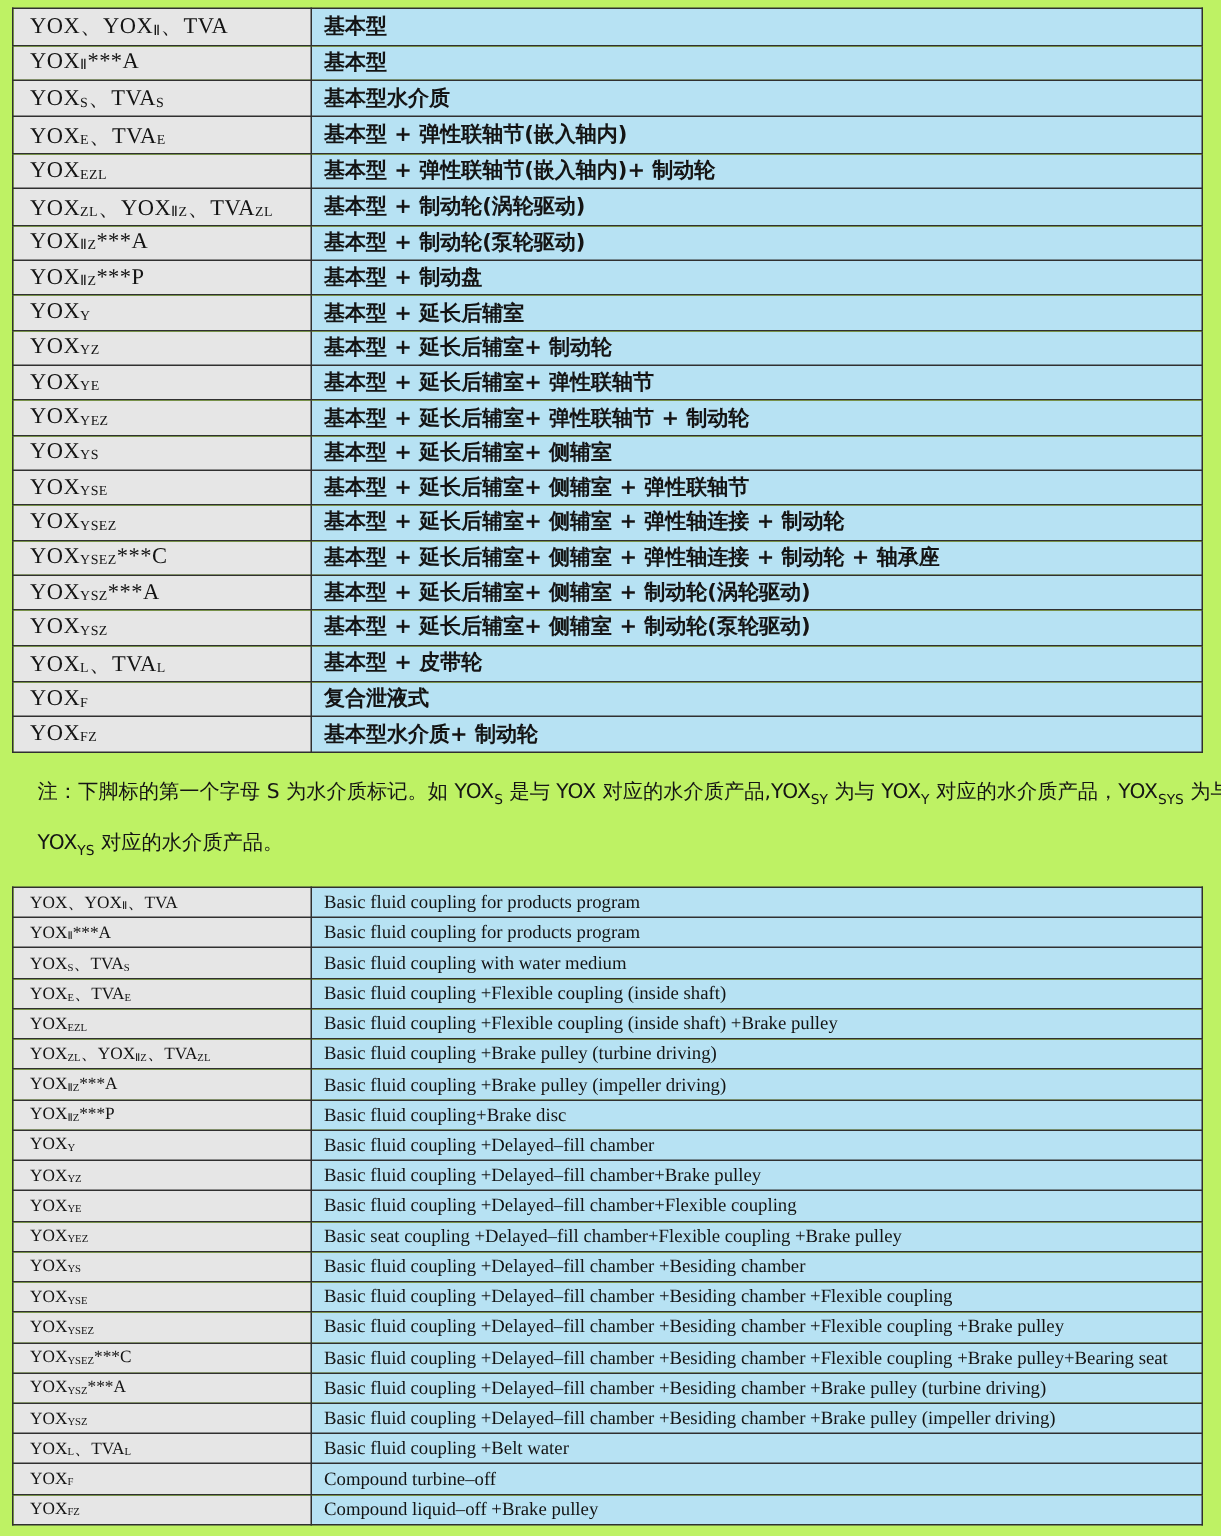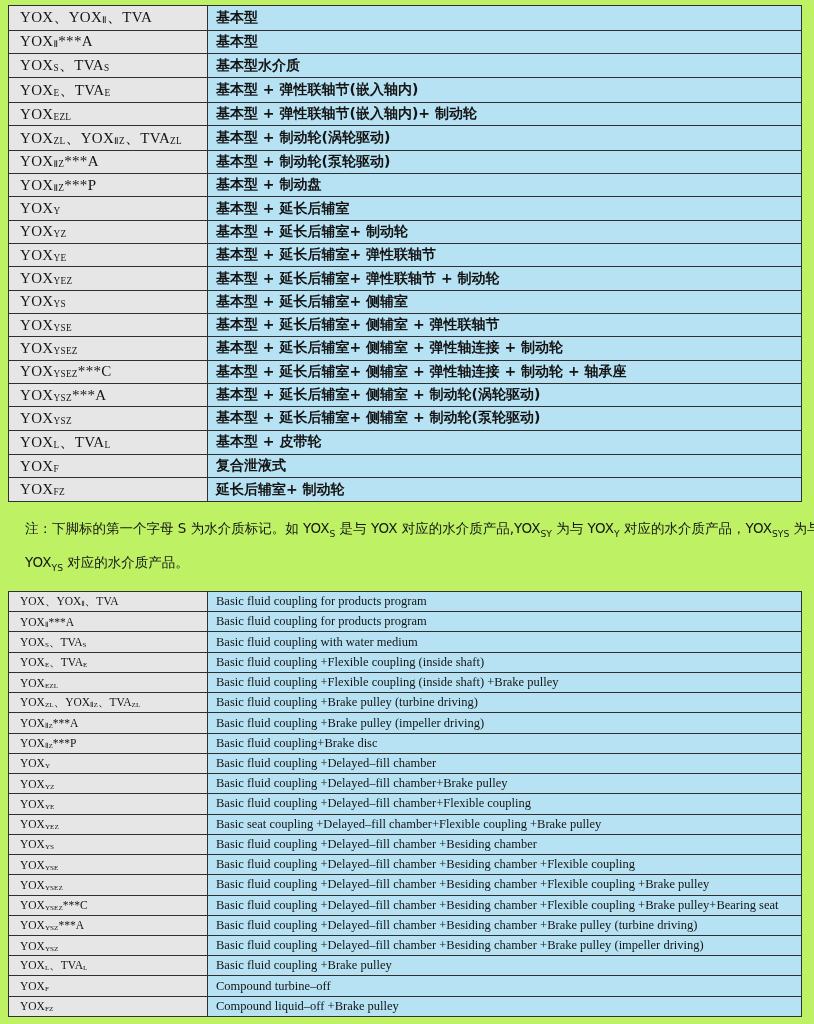--- a/index.html
+++ b/index.html
@@ -167,21 +167,21 @@
         <tr>
           <td class="model">YOX<sub>L</sub>、TVA<sub>L</sub></td>
           <td class="desc">基本型 + 皮带轮</td>
         </tr>
         <tr>
           <td class="model">YOX<sub>F</sub></td>
           <td class="desc">复合泄液式</td>
         </tr>
         <tr>
           <td class="model">YOX<sub>FZ</sub></td>
-          <td class="desc">延长后辅室+ 制动轮</td>
+          <td class="desc">基本型水介质+ 制动轮</td>
         </tr>
       </tbody>
   </table>
 
   <p class="note">注：下脚标的第一个字母 S 为水介质标记。如 YOX<sub>S</sub> 是与 YOX 对应的水介质产品,YOX<sub>SY</sub> 为与 YOX<sub>Y</sub> 对应的水介质产品，YOX<sub>SYS</sub> 为与 YOX<sub>YS</sub> 对应的水介质产品。</p>
 
 
   <table class="tbl tbl-en">
     <tbody>
         <tr>
@@ -251,21 +251,21 @@
         <tr>
           <td class="model">YOX<sub>YSZ</sub>***A</td>
           <td class="desc">Basic fluid coupling +Delayed–fill chamber +Besiding chamber +Brake pulley (turbine driving)</td>
         </tr>
         <tr>
           <td class="model">YOX<sub>YSZ</sub></td>
           <td class="desc">Basic fluid coupling +Delayed–fill chamber +Besiding chamber +Brake pulley (impeller driving)</td>
         </tr>
         <tr>
           <td class="model">YOX<sub>L</sub>、TVA<sub>L</sub></td>
-          <td class="desc">Basic fluid coupling +Brake pulley</td>
+          <td class="desc">Basic fluid coupling +Belt water</td>
         </tr>
         <tr>
           <td class="model">YOX<sub>F</sub></td>
           <td class="desc">Compound turbine–off</td>
         </tr>
         <tr>
           <td class="model">YOX<sub>FZ</sub></td>
           <td class="desc">Compound liquid–off +Brake pulley</td>
         </tr>
       </tbody>

